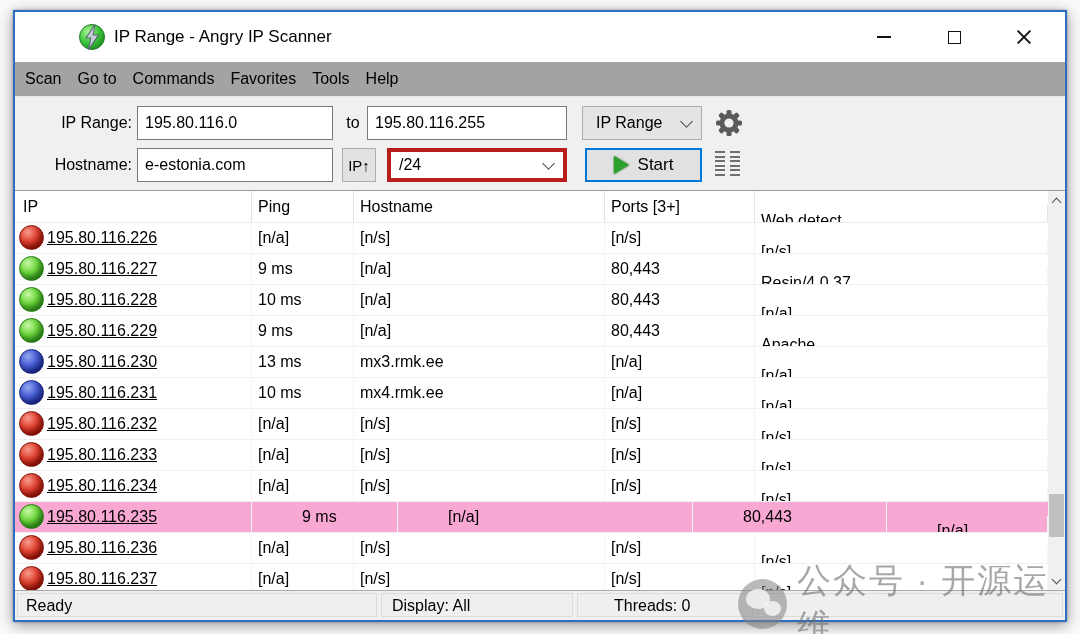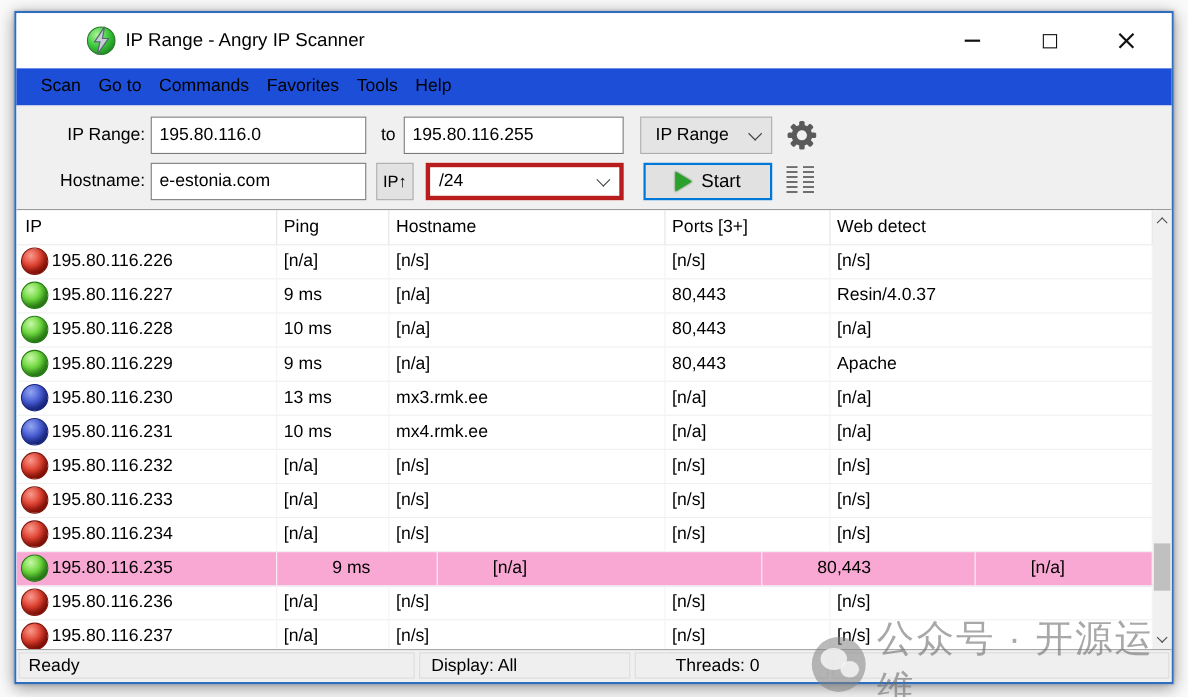--- a/index.html
+++ b/index.html
@@ -19,21 +19,21 @@
   .win-btn { width:70px; height:50px; display:flex; align-items:center; justify-content:center; cursor:default; }
   .glyph-min { width:14px; height:2px; background:#111; }
   .glyph-max { width:13px; height:13px; border:1.6px solid #111; }
   .glyph-close { position:relative; width:16px; height:16px; }
   .glyph-close::before,.glyph-close::after { content:""; position:absolute; left:-1px; top:7px;
     width:18px; height:1.8px; background:#111; }
   .glyph-close::before { transform:rotate(45deg); }
   .glyph-close::after  { transform:rotate(-45deg); }
 
   
-  .menubar { height:34px; background:#1d4ed8; display:flex; align-items:center; padding-left:14px; }
+  .menubar { height:34px; background:#a3a3a3; display:flex; align-items:center; padding-left:2px; }
   .menu-item { padding:0 8px; font-size:16px; color:#000; line-height:34px; }
 
   
   .toolbar { position:relative; height:94px; background:#f0f0f0; border-top:1px solid #e9e9e9; }
   .tb { position:absolute; height:34px; font-size:16px; }
   .tb-label { line-height:34px; text-align:right; color:#000; }
   .tb-input { border:1px solid #7a7a7a; background:#fff; padding:0 7px; font-size:16px;
     font-family:"Liberation Sans", sans-serif; color:#000; outline:none; }
   .tb-btn { background:#e2e2e2; border:1px solid #adadad; display:flex; align-items:center;
     justify-content:center; font-size:15px; color:#000; cursor:default; }
@@ -54,27 +54,27 @@
   
   .table { position:relative; height:400px; background:#fff; border-top:1px solid #9a9a9a;
     padding-right:17px; overflow:hidden; }
   .thead { display:flex; height:32px; }
   .hcell { font-size:16px; color:#000; line-height:31px; border-right:1px solid #e4e4e4;
     border-bottom:1px solid #ececec; padding-left:6px; white-space:nowrap; overflow:hidden; }
   .c-ip    { width:237px; flex:none; }
   .c-ping  { width:102px; flex:none; }
   .c-host  { width:251px; flex:none; }
   .c-ports { width:150px; flex:none; }
-  .c-web   { flex:1; min-width:0; }
+  .c-web   { flex:1; min-width:0;margin-top:14px; }
   .hcell.c-ip { padding-left:8px; }
   .trow { display:flex; height:31px; border-bottom:1px solid #f0f0f0; }
   .trow.selected { background:#f9a8d4;gap:44px; }
   .cell { font-size:16px; color:#000; line-height:30px; border-right:1px solid #f4f4f4;
     padding-left:6px; white-space:nowrap; overflow:hidden; }
-  .cell.c-ip { padding-left:0; display:flex; align-items:flex-start; }
+  .cell.c-ip { padding-left:0; display:flex; align-items:flex-start;text-decoration:underline; }
   .ball { width:25px; height:25px; border-radius:50%; margin:2px 3px 0 4px; flex:none;
     box-shadow:inset -3px -4px 5px rgba(0,0,0,.30); }
   .ball-red   { background:radial-gradient(circle at 35% 28%, #f89a8e 0%, #e04433 40%, #b31408 75%, #8c0f06 100%); border:1px solid #7e150c; }
   .ball-green { background:radial-gradient(circle at 35% 28%, #c9f7a9 0%, #6fd83f 40%, #35a81b 75%, #247c12 100%); border:1px solid #237a12; }
   .ball-blue  { background:radial-gradient(circle at 35% 28%, #93a7f0 0%, #4a5fd6 40%, #2133ad 75%, #16247f 100%); border:1px solid #18247c; }
   .ip-text { font-size:16px; color:#000; line-height:30px; }
 
   
   .scrollbar { position:absolute; right:0; top:0; width:17px; height:400px; background:#f0f0f0; }
   .sb-arrow { position:absolute; left:0; width:17px; height:17px; display:flex;

